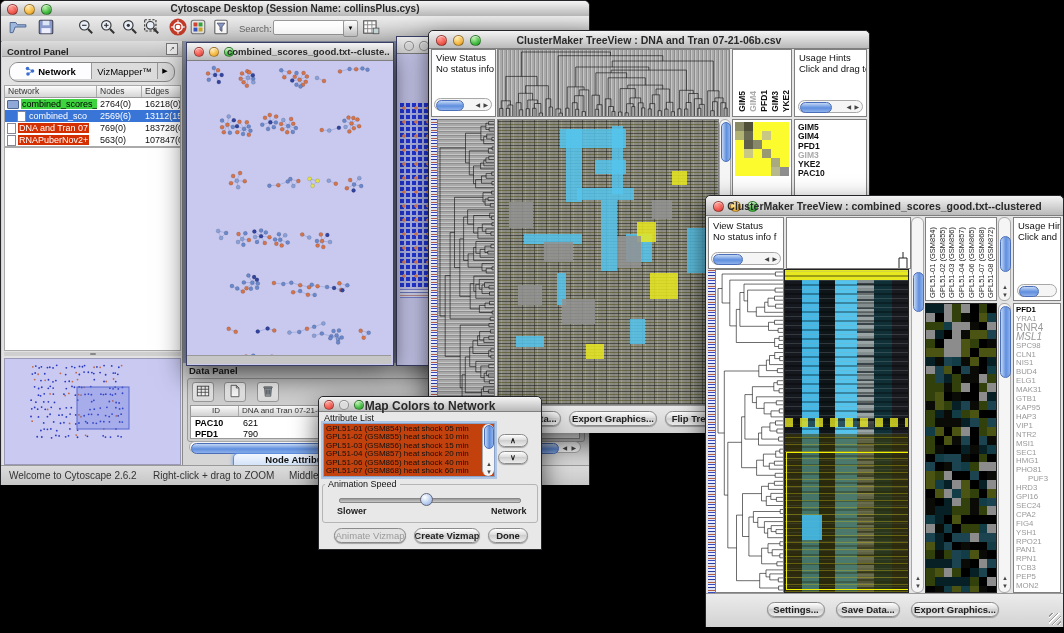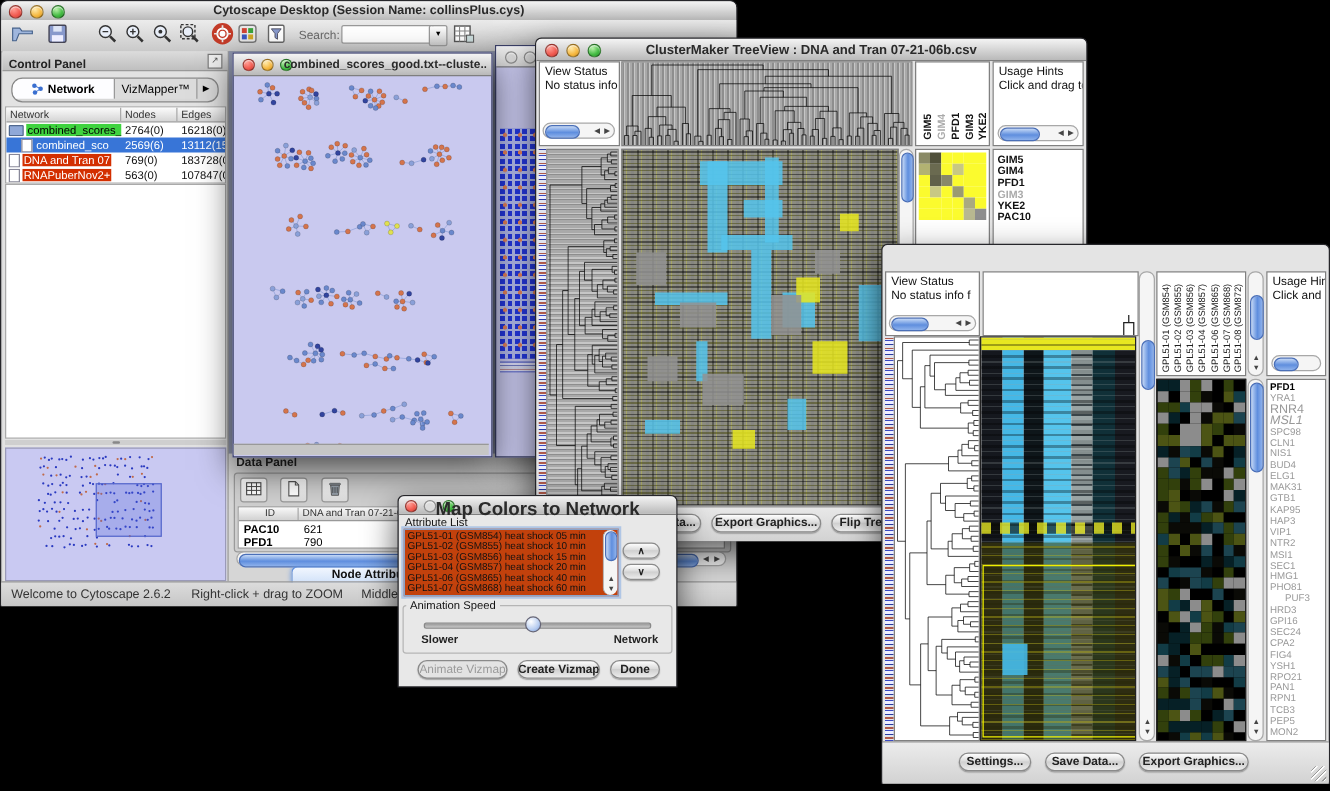--- a/index.html
+++ b/index.html
@@ -1029,20 +1029,28 @@
     <div class="aqbtn" style="left:140px;top:5px;width:88px;">
         <span>Export Graphics...</span>
       </div>
     <div class="aqbtn" style="left:236px;top:5px;width:84px;">
         <span>Flip Tree Nodes</span>
       </div>
   </div>
 </div>
 
 <div class="win" id="treeview2" style="left:705px;top:195px;width:357px;height:430px;background:#e4e4e4;z-index:50;border-radius:5px 5px 0 0;">
+  <div class="titlebar" style="height:19px;">
+    <div class="lights" style="left:7px;top:5px;gap:6px;">
+      <span class="light r" style="width:9px;height:9px;"></span>
+      <span class="light y" style="width:9px;height:9px;"></span>
+      <span class="light g" style="width:9px;height:9px;"></span>
+    </div>
+    <div class="wtitle" style="top:4px;font-size:10.5px;">ClusterMaker TreeView : combined_scores_good.txt--clustered</div>
+  </div>
 
   <div class="panel" style="left:2px;top:21px;width:76px;height:52px;">
     <div class="ptext">View Status</div>
     <div class="ptext" style="padding-top:0;">No status info f</div>
     <div class="sbtrack" style="left:2px;top:34px;width:70px;height:13px;">
       <div class="sbthumb" style="left:1px;top:1px;width:28px;height:9px;"></div>
       <span class="sbarr" style="right:11px;top:3px;">◀</span>
       <span class="sbarr" style="right:3px;top:3px;">▶</span>
     </div>
   </div>
@@ -1436,21 +1444,21 @@
   </div>
 </div>
 
 <div class="win" id="map-dialog" style="left:318px;top:396px;width:222px;height:152px;background:#e8e8e8;z-index:60;border-radius:5px 5px 0 0;">
   <div class="titlebar" style="height:14px;">
     <div class="lights" style="left:5px;top:3px;gap:5px;">
       <span class="light r" style="width:8px;height:8px;"></span>
       <span class="light hollow" style="width:8px;height:8px;"></span>
       <span class="light g" style="width:8px;height:8px;"></span>
     </div>
-    <div class="wtitle" style="top:2px;font-size:15px;">Map Colors to Network</div>
+    <div class="wtitle" style="top:2px;font-size:12px;">Map Colors to Network</div>
   </div>
   <span class="abs" style="left:5px;top:16px;font-size:9px;color:#111;">Attribute List</span>
   <div class="abs" style="left:4px;top:26px;width:170px;height:52px;background:#c2410c;border:1px solid #8aa2c8;
               box-shadow:0 0 0 2px rgba(130,170,225,.55);overflow:hidden;">
     <div id="attr-items" style="padding-top:1px;">
         <div style="font-size: 8px; line-height: 8.4px; padding-left: 2px; white-space: nowrap; color: rgb(17, 17, 17);">GPL51-01 (GSM854) heat shock 05 min</div>
         <div style="font-size: 8px; line-height: 8.4px; padding-left: 2px; white-space: nowrap; color: rgb(17, 17, 17);">GPL51-02 (GSM855) heat shock 10 min</div>
         <div style="font-size: 8px; line-height: 8.4px; padding-left: 2px; white-space: nowrap; color: rgb(17, 17, 17);">GPL51-03 (GSM856) heat shock 15 min</div>
         <div style="font-size: 8px; line-height: 8.4px; padding-left: 2px; white-space: nowrap; color: rgb(17, 17, 17);">GPL51-04 (GSM857) heat shock 20 min</div>
         <div style="font-size: 8px; line-height: 8.4px; padding-left: 2px; white-space: nowrap; color: rgb(17, 17, 17);">GPL51-06 (GSM865) heat shock 40 min</div>

